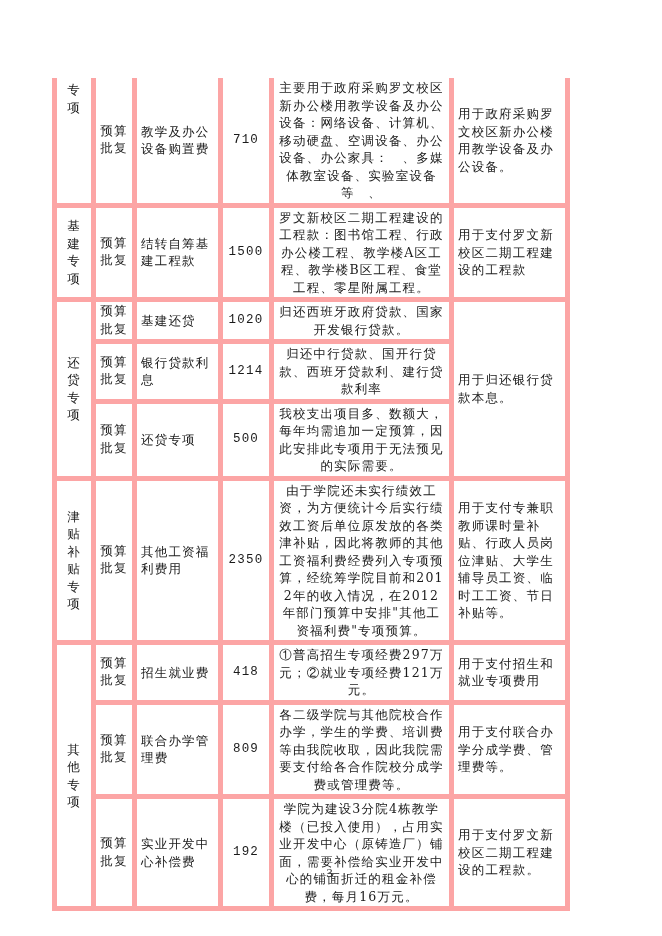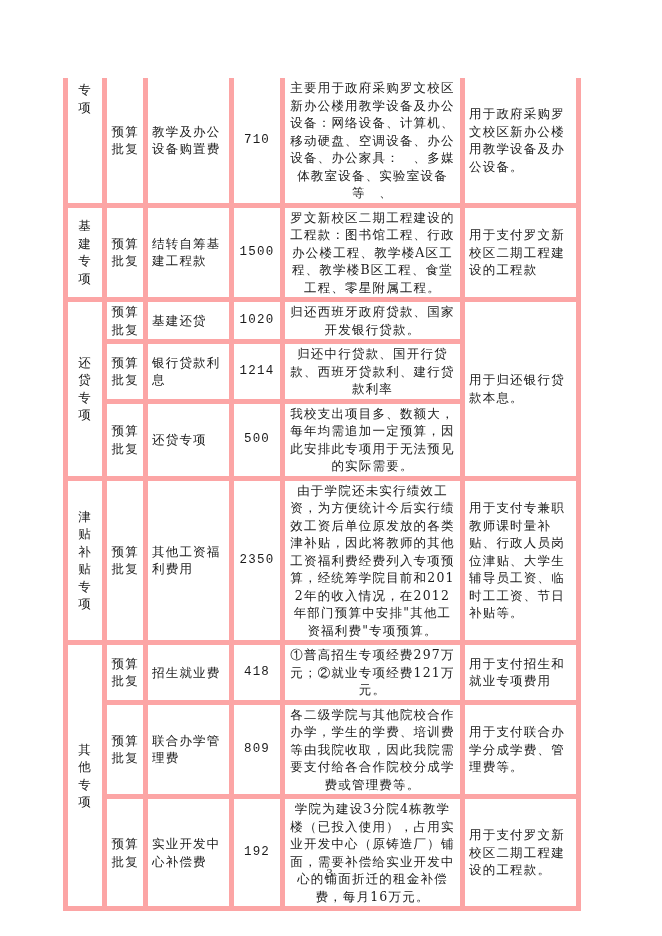--- a/index.html
+++ b/index.html
@@ -1,35 +1,35 @@
 <!DOCTYPE html>
 <html><head>
 <meta charset="utf-8">
 <style>
   html, body { margin: 0; padding: 0; background: #ffffff; }
   body { width: 662px; height: 936px; position: relative; overflow: hidden;
          font-family: "DejaVu Serif", "Liberation Serif", serif; color: #1a1a1a; }
   .page { position: absolute; left: 0; top: 0; width: 662px; height: 936px; background: #fff; }
   table.budget {
-    position: absolute; left: 63px; top: 78px;
+    position: absolute; left: 52px; top: 78px;
     border-collapse: collapse; table-layout: fixed;
     width: 513px;
   }
   table.budget td {
     border: 5px solid #fca5a5;
     font-size: 12.5px; line-height: 17.5px;
     padding: 1px 4px;
     vertical-align: middle;
     letter-spacing: 1.2px;
     word-break: break-all;
   }
   table.budget tr.first td { border-top: none; }
   td.cat { text-align: center; padding: 0 6px; }
   td.cat.top { vertical-align: top; padding-top: 3px; }
-  td.src { text-align: right; padding-left: 7px; }
+  td.src { text-align: center; padding-left: 7px; font-family: Liberation Serif, serif; }
   td.name { text-align: left; padding-left: 6px; }
   td.amt { text-align: center; font-family: Liberation Mono, monospace; font-size: 13px; letter-spacing: 0; }
   td.basis { text-align: center; padding: 1px 4px 1px 5px; vertical-align: top; }
   td.purpose { text-align: left; padding-left: 7px; margin-left: 17px; }
   .pagenum { position: absolute; left: 326px; top: 867px; font-size: 11px; color: #333; font-family: "DejaVu Serif", serif; }
 </style>
 </head>
 <body>
 
 <div class="page">

